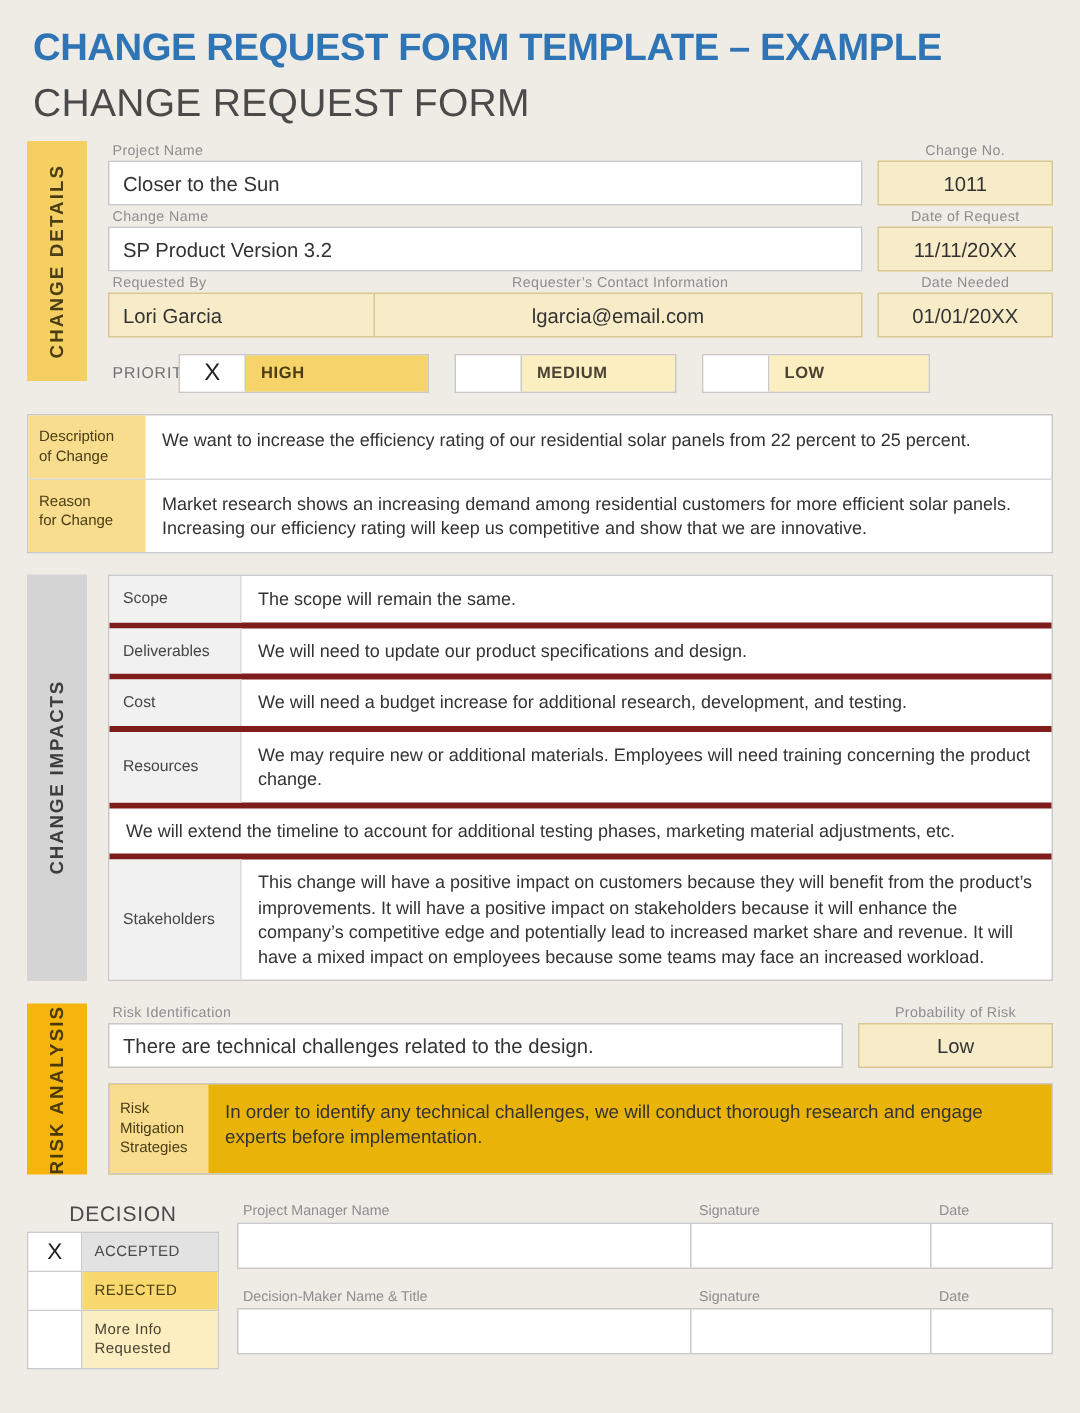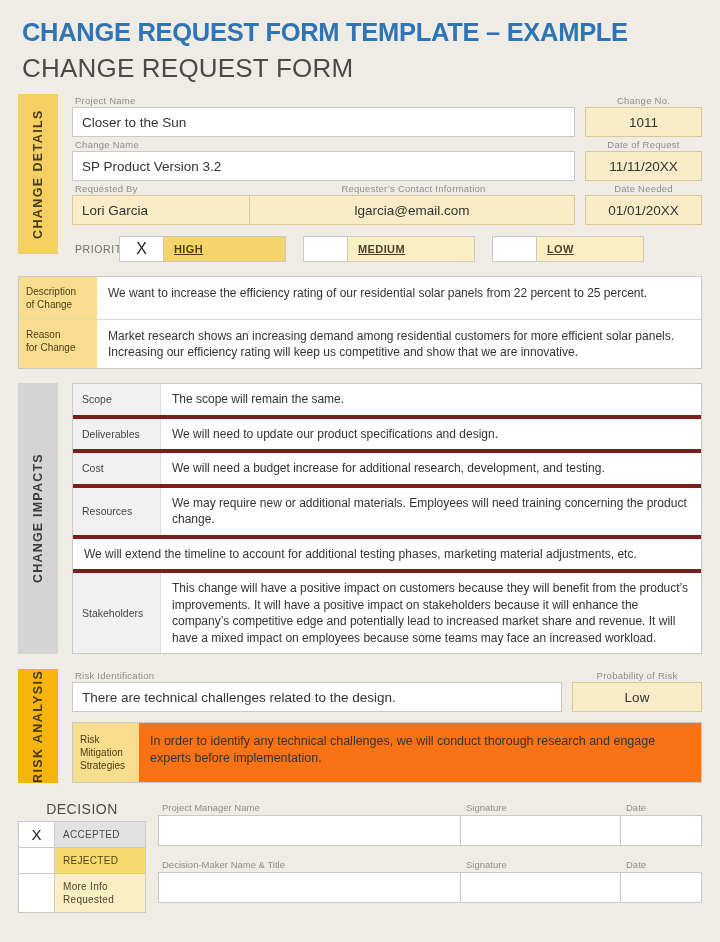--- a/index.html
+++ b/index.html
@@ -99,25 +99,24 @@
     background: #fff;
     display: flex; align-items: center; justify-content: center;
     font-size: 16px; color: #222;
     border-right: 1px solid #c9c9c9;
   }
   .pbox .pname {
     padding: 0 14px 0 10px;
     display: flex; align-items: center;
     font-size: 11px; font-weight: bold; letter-spacing: 0.4px;
     color: #4a3d13;
-    text-decoration: underline;
   }
   .pbox.high { width: 167px; }
   .pbox.high .pname { background: #f6d469; flex: 1; }
-  .pbox.medium { width: 172px; margin-left: 17px; }
+  .pbox.medium { width: 148px; margin-left: 17px; }
   .pbox.medium .pname { background: #fbeec0; flex: 1; color: #4a4333; }
   .pbox.low { width: 152px; margin-left: 17px; }
   .pbox.low .pname { background: #fbeec0; flex: 1; color: #4a4333; }
 
   
   .desc-table { margin-top: 14px; border: 1px solid #c9c9c9; background: #fff; }
   .desc-row { display: flex; border-bottom: 1px solid #d8d8d8; }
   .desc-row:last-child { border-bottom: none; }
   .desc-lab {
     width: 78px;
@@ -164,21 +163,21 @@
   .risk { display: flex; margin-top: 15px; }
   .risk .tab-col { width: 40px; margin-right: 14px; }
   .risk .body { flex: 1; }
   .risk-top { display: flex; gap: 10px; }
   .risk-id { flex: 1; }
   .risk-prob { width: 130px; }
   .risk-mit {
     display: flex;
     margin-top: 10px;
     border: 1px solid #c9c9c9;
-    background: #f97316;
+    background: #eab308;
   }
   .risk-mit-lab {
     width: 66px;
     background: #f8dd8e;
     color: #4a3d13;
     font-size: 10px;
     line-height: 13px;
     padding: 10px 7px;
     flex-shrink: 0;
   }

